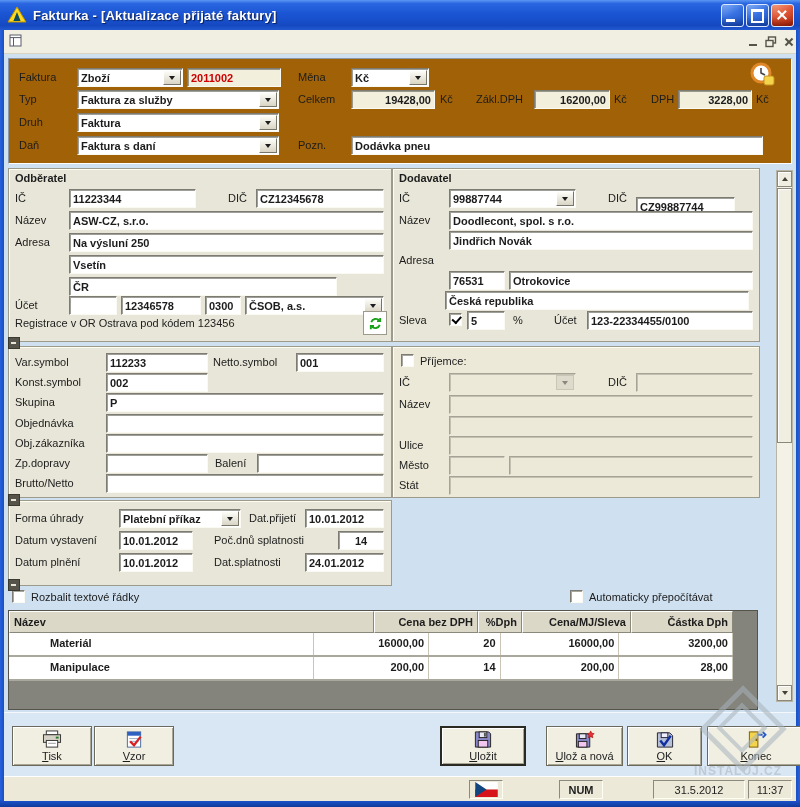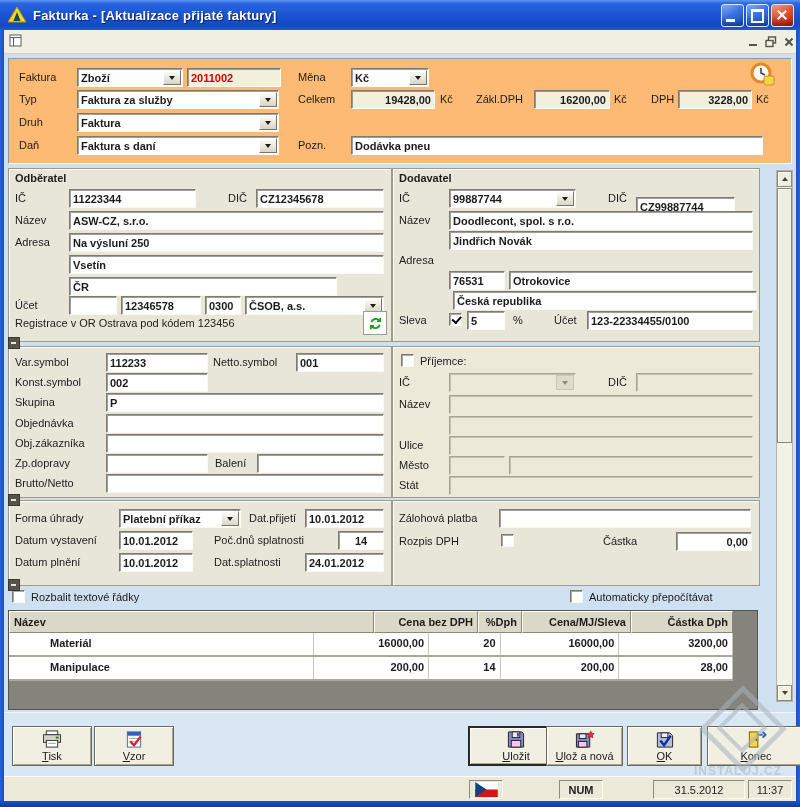--- a/index.html
+++ b/index.html
@@ -134,21 +134,21 @@
     <div class="mdib" style="left:776px">
         <div class="x1"></div>
         <div class="x2"></div>
       </div>
   </div>
 
   <div class="frame-l"></div>
   <div class="frame-r"></div>
   <div class="frame-b"></div>
 
-  <div class="abs" style="left:8px;top:58px;width:782px;height:104px;background:#fdba74;border:1px solid;border-color:#8a98a8 #fafcff #fafcff #8a98a8;">
+  <div class="abs" style="left:8px;top:58px;width:782px;height:104px;background:#a16207;border:1px solid;border-color:#8a98a8 #fafcff #fafcff #8a98a8;">
     <span class="lbl" style="left:10px;top:12px">Faktura</span>
     <div class="inp" style="left:68px;top:9px;width:106px">
       <span>Zboží</span>
       <div class="ddbtn">
           <div class="tri"></div>
         </div>
     </div>
     <div class="inp ro red" style="left:178px;top:9px;width:94px">2011002</div>
     <span class="lbl" style="left:289px;top:12px">Měna</span>
     <div class="inp" style="left:342px;top:9px;width:78px">
@@ -242,21 +242,21 @@
         </div>
     </div>
     <span class="lbl" style="left:215px;top:23px">DIČ</span>
     <div class="inp" style="left:243px;top:28px;width:99px">CZ99887744</div>
     <span class="lbl" style="left:6px;top:45px">Název</span>
     <div class="inp" style="left:56px;top:42px;width:304px">Doodlecont, spol. s r.o.</div>
     <div class="inp" style="left:56px;top:62px;width:304px">Jindřich Novák</div>
     <span class="lbl" style="left:6px;top:85px">Adresa</span>
     <div class="inp" style="left:56px;top:102px;width:56px">76531</div>
     <div class="inp" style="left:116px;top:102px;width:244px">Otrokovice</div>
-    <div class="inp" style="left:60px;top:122px;width:304px">Česká republika</div>
+    <div class="inp" style="left:52px;top:122px;width:304px">Česká republika</div>
     <span class="lbl" style="left:6px;top:145px">Sleva</span>
     <div class="cb checked" style="left:56px;top:144px"></div>
     <div class="inp" style="left:74px;top:142px;width:38px">5</div>
     <span class="lbl" style="left:120px;top:145px">%</span>
     <span class="lbl" style="left:161px;top:145px">Účet</span>
     <div class="inp" style="left:194px;top:142px;width:166px">123-22334455/0100</div>
   </div>
 
   <div class="toggle" style="left:8px;top:337px"></div>
 
@@ -319,28 +319,20 @@
     <span class="lbl" style="left:6px;top:33px">Datum vystavení</span>
     <div class="inp" style="left:110px;top:30px;width:74px">10.01.2012</div>
     <span class="lbl" style="left:205px;top:33px">Poč.dnů splatnosti</span>
     <div class="inp" style="left:329px;top:30px;width:46px;text-align:center">14</div>
     <span class="lbl" style="left:6px;top:55px">Datum plnění</span>
     <div class="inp" style="left:110px;top:52px;width:74px">10.01.2012</div>
     <span class="lbl" style="left:205px;top:55px">Dat.splatnosti</span>
     <div class="inp" style="left:296px;top:52px;width:79px">24.01.2012</div>
   </div>
 
-  <div class="box" style="left:392px;top:500px;width:366px;height:84px">
-    <span class="lbl" style="left:6px;top:11px">Zálohová platba</span>
-    <div class="inp" style="left:106px;top:8px;width:252px"></div>
-    <span class="lbl" style="left:6px;top:34px">Rozpis DPH</span>
-    <div class="cb" style="left:108px;top:33px"></div>
-    <span class="lbl" style="left:210px;top:34px">Částka</span>
-    <div class="inp rt" style="left:283px;top:31px;width:76px">0,00</div>
-  </div>
 
   <div class="toggle" style="left:8px;top:579px"></div>
 
   <div class="cb" style="left:12px;top:590px"></div>
   <span class="lbl" style="left:31px;top:591px">Rozbalit textové řádky</span>
   <div class="cb" style="left:570px;top:590px"></div>
   <span class="lbl" style="left:589px;top:591px">Automaticky přepočítávat</span>
 
   <div class="tbl">
     <div class="thead">
@@ -393,21 +385,21 @@
     <svg viewBox="0 0 20 20" width="20" height="19">
       <rect x="3" y="2" width="14" height="16" fill="#fff" stroke="#4a6a9a"></rect>
       <rect x="3" y="2" width="14" height="4" fill="#3060c0"></rect>
       <line x1="5" y1="9" x2="15" y2="9" stroke="#9ab0c6"></line>
       <line x1="5" y1="12" x2="15" y2="12" stroke="#9ab0c6"></line>
       <path d="M6 12 L10 16 L17 7" stroke="#d82020" stroke-width="2.4" fill="none"></path>
     </svg>
     <span class="cap"><span class="u">V</span><span>zor</span></span>
   </div>
 
-  <div class="btn3d focus" style="left:468px;width:96px">
+  <div class="btn3d focus" style="left:440px;width:86px">
     <svg viewBox="0 0 20 20" width="20" height="19">
       <path d="M2 2 h14 l2 2 v14 h-16 z" fill="#8888c8" stroke="#222"></path>
       <rect x="6" y="2" width="8" height="6" fill="#e8e8f4" stroke="#222"></rect>
       <rect x="11" y="3" width="2" height="4" fill="#555"></rect>
       <rect x="5" y="11" width="10" height="7" fill="#f2c6ee" stroke="#222"></rect>
     </svg>
     <span class="cap"><span class="u">U</span><span>ložit</span></span>
   </div>
 
   <div class="btn3d" style="left:546px;width:77px">

